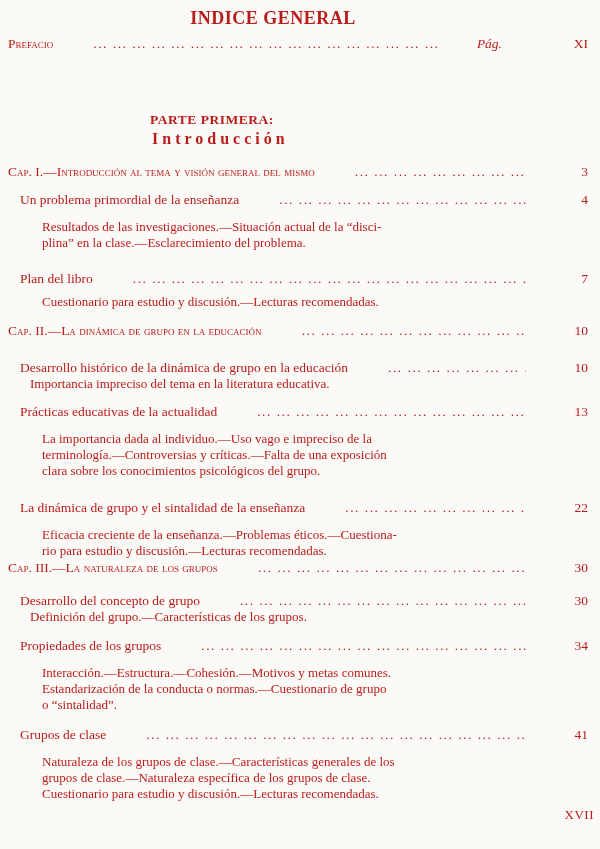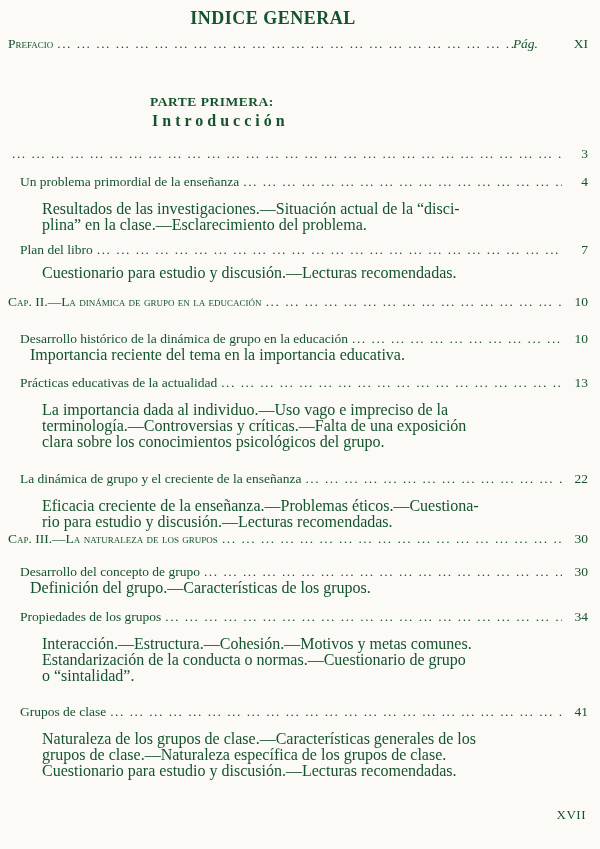--- a/index.html
+++ b/index.html
@@ -6,36 +6,36 @@
   html, body { background: #e8e6e0; }
   body {
     width: 600px;
     font-family: "Liberation Serif", "DejaVu Serif", serif;
   }
   .page {
     position: relative;
     width: 600px;
     height: 849px;
     background: #fbfaf6;
-    color: #14532d;
+    color: #b91c1c;
     padding: 6px 12px 0 8px;
     overflow: hidden;
     font-size: 13.5px;
     line-height: 17px;
   }
   .title {
     text-align: center;
     font-weight: bold;
     font-size: 18px;
     line-height: 21px;
     letter-spacing: 0.5px;
     margin-top: 2px;
     margin-right: 50px;
   }
-  .row { display: flex; align-items: baseline; }
+  .row { display: flex; align-items: baseline; gap: 36px; }
   .entry-text { white-space: nowrap; flex: 0 0 auto; }
   .sc { font-variant: small-caps; }
   .leader {
     flex: 1 1 auto;
     overflow: hidden;
     white-space: nowrap;
     letter-spacing: 1.5px;
     padding: 0 4px;
     min-width: 8px;
   }
@@ -43,51 +43,51 @@
     flex: 0 0 auto;
     min-width: 26px;
     text-align: right;
   }
   .pag-header { font-style: italic; margin-right: 24px; flex: 0 0 auto; }
   .section { margin-left: 12px; }
   .desc {
     white-space: pre-line;
     margin-left: 34px;
     margin-right: 100px;
-    font-size: 16px;
+    font-size: 13px;
     line-height: 16px;
   }
   .desc-tight { margin-left: 22px; margin-top: 0; }
-  .part-block { margin-left: 142px; margin-top: 42px; }
+  .part-block { margin-left: 142px; margin-top: 60px; }
   .part-heading { font-weight: bold; letter-spacing: 0.5px; line-height: 16px; }
   .part-subheading {
     font-weight: bold;
     font-size: 16px;
     letter-spacing: 4px;
     margin-top: 3px;
     margin-left: 2px;
     line-height: 16px;
   }
   .folio {
     position: absolute;
     top: 806px;
-    right: 14px;
+    right: 6px;
     font-size: 13px;
     letter-spacing: 0.5px;
   }
   .mt6 { margin-top: 6px; }
   .mt7 { margin-top: 7px; }
   .mt8 { margin-top: 20px; }
   .mt9 { margin-top: 16px; }
-  .mt10 { margin-top: 8px; }
+  .mt10 { margin-top: 19px; }
   .mt11 { margin-top: 11px; }
   .mt12 { margin-top: 12px; justify-content: space-between; }
   .mt13 { }
   .mt16 { margin-top: 16px; }
-  .mt19 { margin-top: 19px; }
+  .mt19 { margin-top: 13px; }
   .mt20 { margin-top: 20px; }
 </style>
 </head>
 <body>
 
 <div class="page">
 
   <div class="title">INDICE GENERAL</div>
 
   <div class="row mt6">
@@ -98,20 +98,21 @@
   </div>
 
   <div class="part-block">
     <div class="part-heading">PARTE PRIMERA:</div>
     <div class="part-subheading">Introducción</div>
   </div>
 
   <div>
 
     <div class="row mt16">
+      <span class="entry-text sc">Cap. I.—Introducción al tema y visión general del mismo</span>
       <span class="leader">... ... ... ... ... ... ... ... ... ... ... ... ... ... ... ... ... ... ... ... ... ... ... ... ... ... ... ... ... ... ... ... ... ... ... ... ... ... ... ...</span>
       <span class="pagenum">3</span>
     </div>
 
     <div class="row section mt11">
       <span class="entry-text">Un problema primordial de la enseñanza</span>
       <span class="leader">... ... ... ... ... ... ... ... ... ... ... ... ... ... ... ... ... ... ... ... ... ... ... ... ... ... ... ... ... ... ... ... ... ... ... ... ... ... ... ...</span>
       <span class="pagenum">4</span>
     </div>
 
@@ -131,34 +132,34 @@
       <span class="leader">... ... ... ... ... ... ... ... ... ... ... ... ... ... ... ... ... ... ... ... ... ... ... ... ... ... ... ... ... ... ... ... ... ... ... ... ... ... ... ...</span>
       <span class="pagenum">10</span>
     </div>
 
     <div class="row section mt8">
       <span class="entry-text">Desarrollo histórico de la dinámica de grupo en la educación</span>
       <span class="leader">... ... ... ... ... ... ... ... ... ... ... ... ... ... ... ... ... ... ... ... ... ... ... ... ... ... ... ... ... ... ... ... ... ... ... ... ... ... ... ...</span>
       <span class="pagenum">10</span>
     </div>
 
-    <div class="desc desc-tight">Importancia reciente del tema en la importancia educativa.</div>
+    <div class="desc desc-tight">Importancia impreciso del tema en la literatura educativa.</div>
 
     <div class="row section mt11">
       <span class="entry-text">Prácticas educativas de la actualidad</span>
       <span class="leader">... ... ... ... ... ... ... ... ... ... ... ... ... ... ... ... ... ... ... ... ... ... ... ... ... ... ... ... ... ... ... ... ... ... ... ... ... ... ... ...</span>
       <span class="pagenum">13</span>
     </div>
 
     <div class="desc mt11">La importancia dada al individuo.—Uso vago e impreciso de la
 terminología.—Controversias y críticas.—Falta de una exposición
 clara sobre los conocimientos psicológicos del grupo.</div>
 
     <div class="row section mt20">
-      <span class="entry-text">La dinámica de grupo y el creciente de la enseñanza</span>
+      <span class="entry-text">La dinámica de grupo y el sintalidad de la enseñanza</span>
       <span class="leader">... ... ... ... ... ... ... ... ... ... ... ... ... ... ... ... ... ... ... ... ... ... ... ... ... ... ... ... ... ... ... ... ... ... ... ... ... ... ... ...</span>
       <span class="pagenum">22</span>
     </div>
 
     <div class="desc mt11">Eficacia creciente de la enseñanza.—Problemas éticos.—Cuestiona-
 rio para estudio y discusión.—Lecturas recomendadas.</div>
 
     <div class="row mt13">
       <span class="entry-text sc">Cap. III.—La naturaleza de los grupos</span>
       <span class="leader">... ... ... ... ... ... ... ... ... ... ... ... ... ... ... ... ... ... ... ... ... ... ... ... ... ... ... ... ... ... ... ... ... ... ... ... ... ... ... ...</span>

